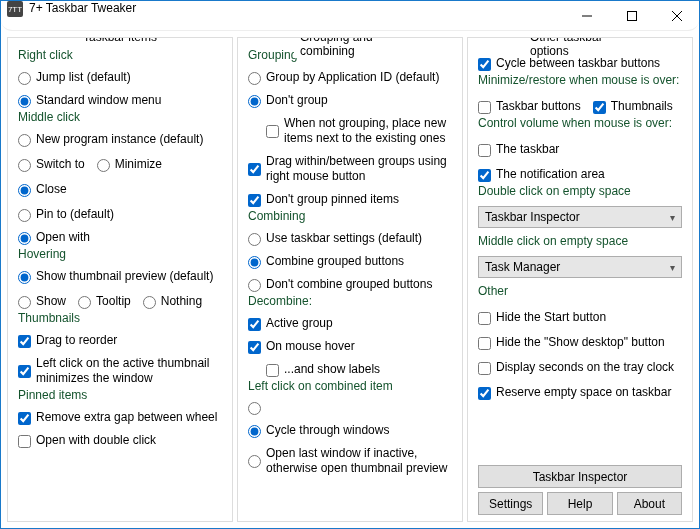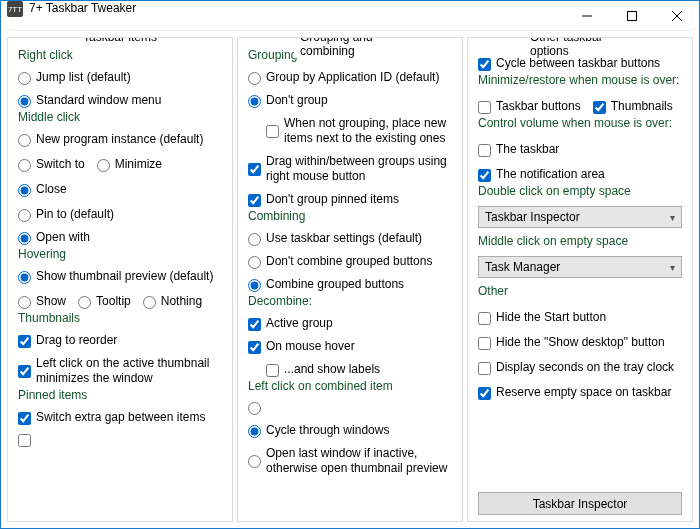--- a/index.html
+++ b/index.html
@@ -211,24 +211,25 @@
         <span>Drag to reorder</span>
       </label>
     <label class="opt">
         <input type="checkbox" checked="" style="">
         <span>Left click on the active thumbnail minimizes the window</span>
       </label>
 
     <div class="section">Pinned items</div>
     <label class="opt">
         <input type="checkbox" checked="" style="">
-        <span>Switch extra gap between items</span>
-      </label>
-    <label class="opt">
-        <input type="checkbox" style="">
+        <span>Remove extra gap between wheel</span>
+      </label>
+    <label class="opt">
+        <input type="checkbox" style="">
+        <span>Open with double click</span>
       </label>
   </div>
 
   <div class="col">
     <div class="col-title">Grouping and combining</div>
 
     <div class="section">Grouping</div>
     <label class="opt">
         <input type="radio" name="grp" style="">
         <span>Group by Application ID (default)</span>
@@ -249,26 +250,26 @@
         <input type="checkbox" checked="" style="">
         <span>Don't group pinned items</span>
       </label>
 
     <div class="section">Combining</div>
     <label class="opt">
         <input type="radio" name="cmb" style="">
         <span>Use taskbar settings (default)</span>
       </label>
     <label class="opt">
+        <input type="radio" name="cmb" checked="" style="">
+        <span>Combine grouped buttons</span>
+      </label>
+    <label class="opt">
         <input type="radio" name="cmb" style="">
         <span>Don't combine grouped buttons</span>
-      </label>
-    <label class="opt">
-        <input type="radio" name="cmb" checked="" style="">
-        <span>Combine grouped buttons</span>
       </label>
 
     <div class="section">Decombine:</div>
     <label class="opt">
         <input type="checkbox" checked="" style="">
         <span>Active group</span>
       </label>
     <label class="opt">
         <input type="checkbox" checked="" style="">
         <span>On mouse hover</span>
@@ -349,16 +350,21 @@
         <input type="checkbox" style="">
         <span>Display seconds on the tray clock</span>
       </label>
     <label class="opt">
         <input type="checkbox" checked="" style="">
         <span>Reserve empty space on taskbar</span>
       </label>
 
     <div class="btnbar">
       <div class="btn">Taskbar Inspector</div>
+      <div class="btnrow">
+        <div class="btn">Settings</div>
+        <div class="btn">Help</div>
+        <div class="btn">About</div>
+      </div>
     </div>
   </div>
 
 </div>
 
 </body></html>

